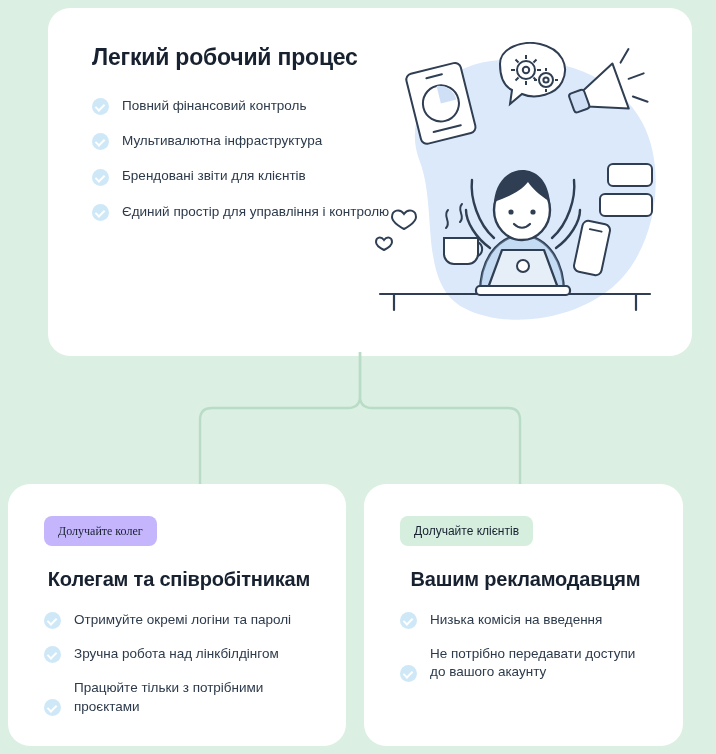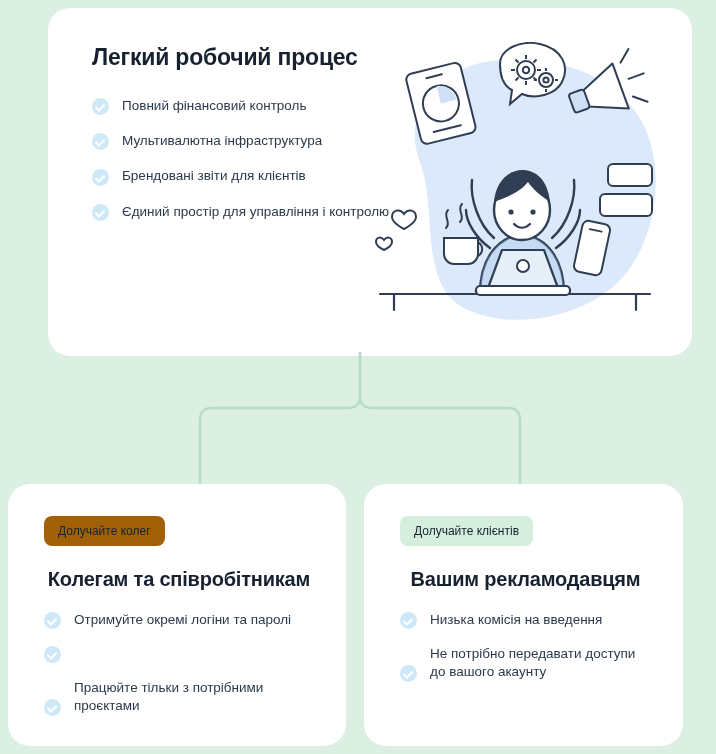--- a/index.html
+++ b/index.html
@@ -74,21 +74,21 @@
 
   
   .badge {
     display: inline-block;
     font-size: 12px;
     color: #17212f;
     border-radius: 8px;
     padding: 9px 14px;
     line-height: 1;
   }
-  .badge-orange { background: #a16207; }
+  .badge-orange { background: #c4b5fd; font-family: Liberation Serif, serif; }
   .badge-green  { background: #d5eede; }
 
   
   .features {
     list-style: none;
     margin: 0;
     padding: 0;
   }
   .features li {
     display: flex;
@@ -258,20 +258,21 @@
   <div class="card card-left">
     <span class="badge badge-orange">Долучайте колег</span>
     <h2 class="title-sub">Колегам та співробітникам</h2>
     <ul class="features compact">
       <li>
         <span class="check"></span>
         <span class="feat-text">Отримуйте окремі логіни та паролі</span>
       </li>
       <li>
         <span class="check"></span>
+        <span class="feat-text">Зручна робота над лінкбілдінгом</span>
       </li>
       <li>
         <span class="check"></span>
         <span class="feat-text">Працюйте тільки з потрібними проєктами</span>
       </li>
     </ul>
   </div>
 
   <div class="card card-right">
     <span class="badge badge-green">Долучайте клієнтів</span>

